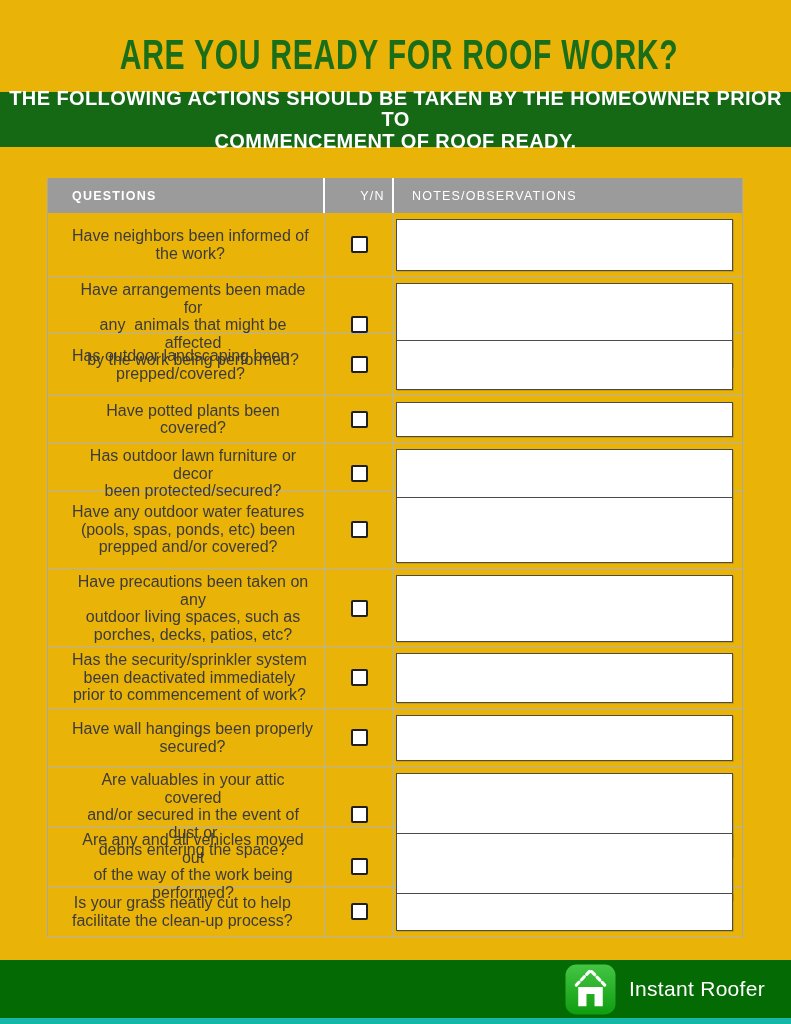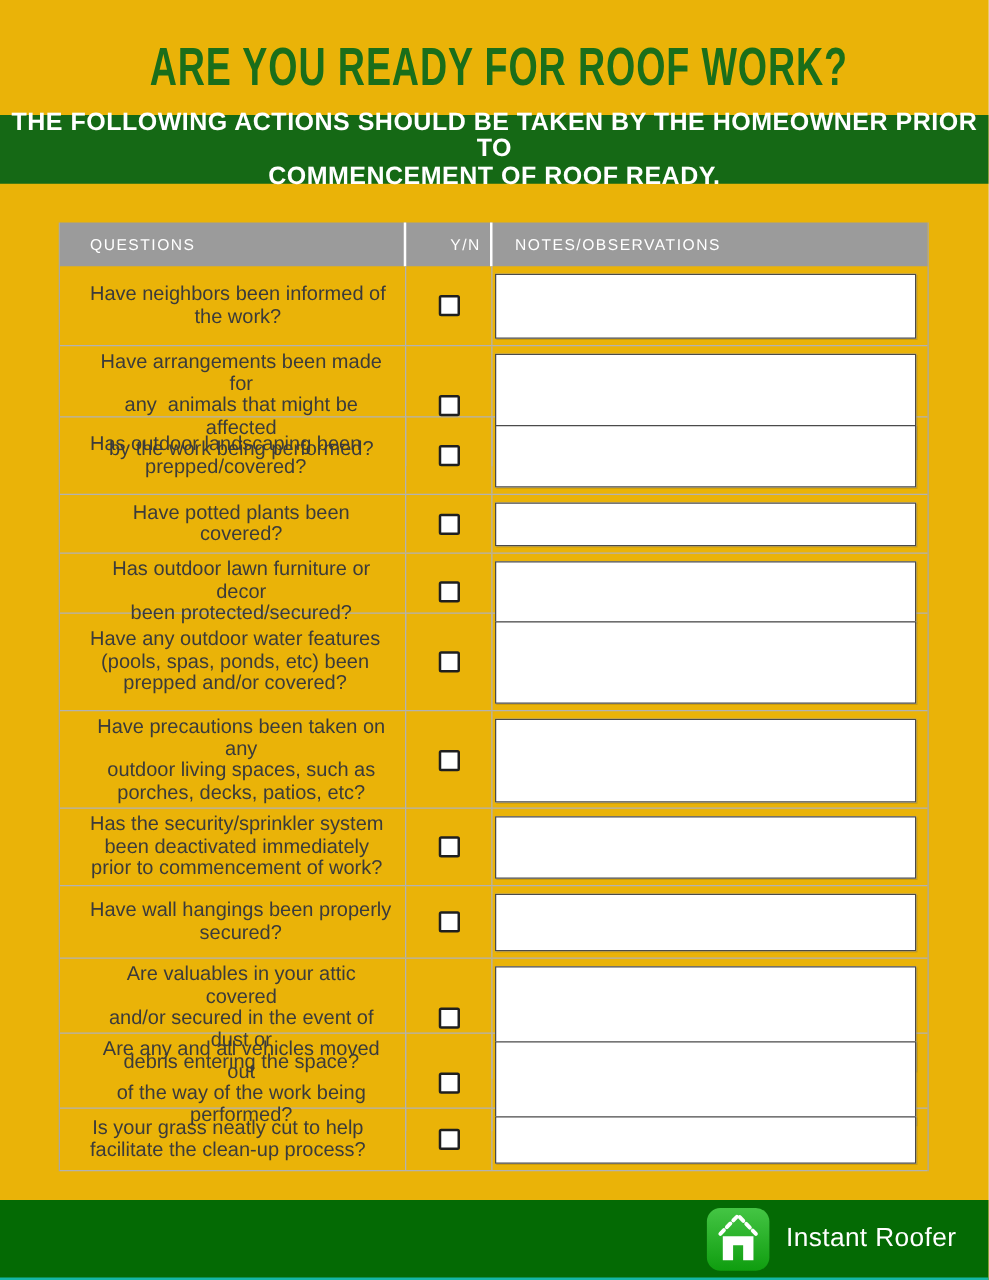--- a/index.html
+++ b/index.html
@@ -34,21 +34,21 @@
     border-left:1px solid #a8a8a8; border-right:1px solid #a8a8a8;
   }
   .thead {
     display:grid; grid-template-columns:277px 69px 348px; height:35px;
     background:var(--header-gray,#9b9b9b);
   }
   .h-cell {
     color:#ffffff; font-size:12.5px; letter-spacing:1.2px;
     display:flex; align-items:center;padding-left:28px;
   }
-  .h-cell.hq { padding-left:24px; border-right:2px solid #ffffff; }
+  .h-cell.hq { padding-left:24px; border-right:2px solid #ffffff;font-weight:bold; }
   .h-cell.hy { justify-content:center; border-right:2px solid #ffffff; }
   .h-cell.hn { padding-left:18px; }
   .rows .row {
     display:grid; grid-template-columns:277px 69px 348px;
     border-bottom:1px solid #b2b2b2;
   }
   .rows .row:nth-child(1){height:64px}
   .rows .row:nth-child(2){height:57px}
   .rows .row:nth-child(3){height:62px}
   .rows .row:nth-child(4){height:47px}
@@ -84,21 +84,21 @@
     border:1.5px solid var(--box-border,#4a4a4a);
     box-shadow:1px 1px 0 rgba(0,0,0,0.12);
     font-size:13px; color:#333; padding:3px 6px;
   }
   
   .footer {
     position:absolute; left:0; top:960px; width:100%; height:64px;
     background:var(--footer-green,#046a04);
     display:flex; align-items:center; justify-content:flex-end;
     gap:13px; padding-right:26px;
-    border-bottom:2px solid #14b8a6;
+    border-bottom:6px solid #14b8a6;
   }
   .brand-logo { width:51px; height:51px; display:block; }
   .brand-name { color:#ffffff; font-size:21px; letter-spacing:0.3px; }
 </style>
 </head>
 <body>
 
 <div class="page">
 
   <div class="title-wrap">

